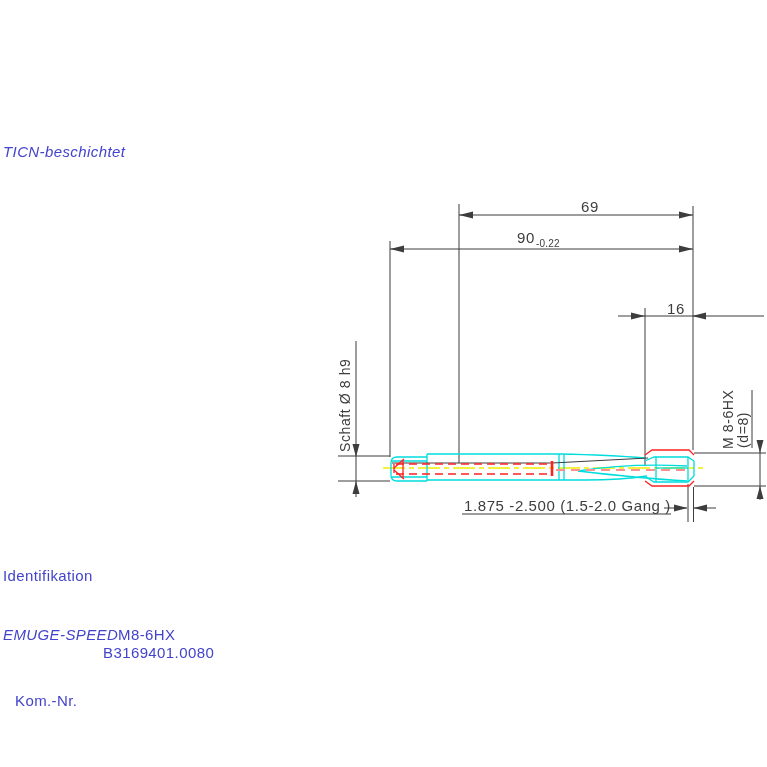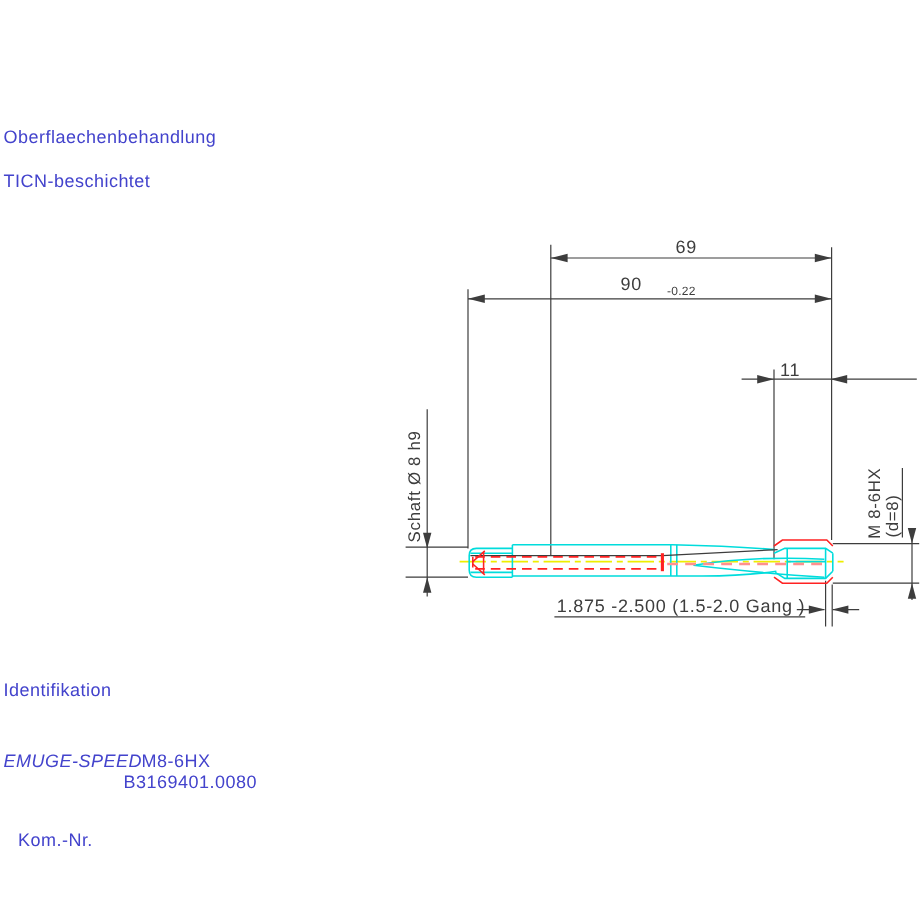--- a/index.html
+++ b/index.html
@@ -7,21 +7,21 @@
     position:relative;width:767px;height:767px;background:var(--c-background,#fff);
     overflow:hidden;
     font-family:"Liberation Sans", sans-serif;
   }
   svg{position:absolute;left:0;top:0;}
   .txt{position:absolute;white-space:pre;line-height:1;}
   .blue{color:var(--c-blue);font-size:15px;letter-spacing:0.4px;}
   .dim{color:var(--c-dim);font-size:15px;letter-spacing:0.6px;}
   .dim-small{color:var(--c-dim);font-size:10px;letter-spacing:0.2px;}
   .vert{transform-origin:0 0;transform:rotate(-90deg);}
-  .center{text-align:left;}
+  .center{text-align:center;margin-left:12px;}
   .st-dim{stroke:var(--c-dim);stroke-width:1;fill:none;}
   .st-cyan{stroke:var(--c-cyan);stroke-width:1.3;fill:none;}
   .st-red{stroke:var(--c-red);stroke-width:1.3;fill:none;}
   .st-red-thick{stroke:var(--c-red);stroke-width:2.6;fill:none;}
   .st-red-dash{stroke:var(--c-red);stroke-width:1.4;fill:none;stroke-dasharray:8 5;}
   .st-salmon{stroke:var(--c-salmon);stroke-width:2;fill:none;stroke-dasharray:9 6;}
   .st-yellow{stroke:var(--c-yellow);stroke-width:1.3;fill:none;stroke-dasharray:22 4 5 4;}
   .arrow{fill:var(--c-dim);stroke:none;}
 </style>
 </head>
@@ -111,29 +111,28 @@
       <path class="st-red" d="M645,455 L652,450 L689,450 L694,455"></path>
       <path class="st-red" d="M645,481 L652,486 L689,486 L694,481"></path>
       <path class="st-red" d="M404,459 L394,468 M404,479 L394,470"></path>
       <path class="st-red" d="M394,464 L394,473 M403,460 L403,478"></path>
       <path class="st-red-thick" d="M552,461 L552,476"></path>
       <path class="st-red-dash" d="M396,464 L549,464 M396,474 L549,474"></path>
       <path class="st-salmon" d="M556,470 L688,470"></path>
     </g>
   </svg>
 
-  <div class="txt blue" style="left:3px;top:107px;">Oberflaechenbehandlung</div>
-  <div class="txt blue" style="left:3px;top:144px;">TICN-beschichtet</div>
+  <div class="txt blue" style="left:3px;top:144px;font-style:italic;">TICN-beschichtet</div>
   <div class="txt blue" style="left:3px;top:568px;">Identifikation</div>
   <div class="txt blue" style="left:3px;top:627px;font-style:italic;">EMUGE-SPEED</div>
   <div class="txt blue" style="left:118px;top:627px;">M8-6HX</div>
   <div class="txt blue" style="left:15px;top:645px;margin-top:48px;">Kom.-Nr.</div>
   <div class="txt blue" style="left:103px;top:645px;text-align:right;">B3169401.0080</div>
 
   <div class="txt dim center" style="left:563px;top:199px;width:30px;">69</div>
-  <div class="txt dim" style="left:517px;top:230px;"><span>90</span><span class="dim-small" style="position:relative;top:4px;left:1px;margin-left:20px;">-0.22</span></div>
-  <div class="txt dim center" style="left:650px;top:301px;width:28px;">11</div>
+  <div class="txt dim" style="left:517px;top:230px;"><span>90</span><span class="dim-small" style="position:relative;top:4px;left:1px;">-0.22</span></div>
+  <div class="txt dim center" style="left:650px;top:301px;width:28px;">16</div>
   <div class="txt dim" style="left:464px;top:498px;text-align:center;">1.875 -2.500 (1.5-2.0 Gang )</div>
 
   <div class="txt dim vert" style="left:338px;top:452px;font-size:14px;">Schaft Ø 8 h9</div>
   <div class="txt dim vert" style="left:721px;top:449px;font-size:14px;">M 8-6HX</div>
   <div class="txt dim vert" style="left:736px;top:448px;font-size:14px;">(d=8)</div>
 </div>
 
 </body></html>

